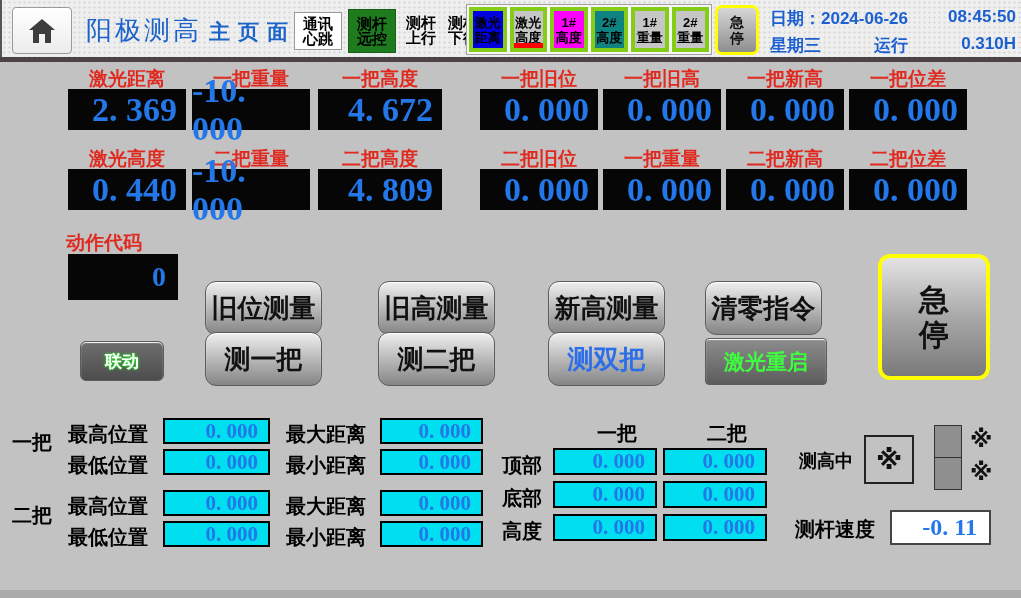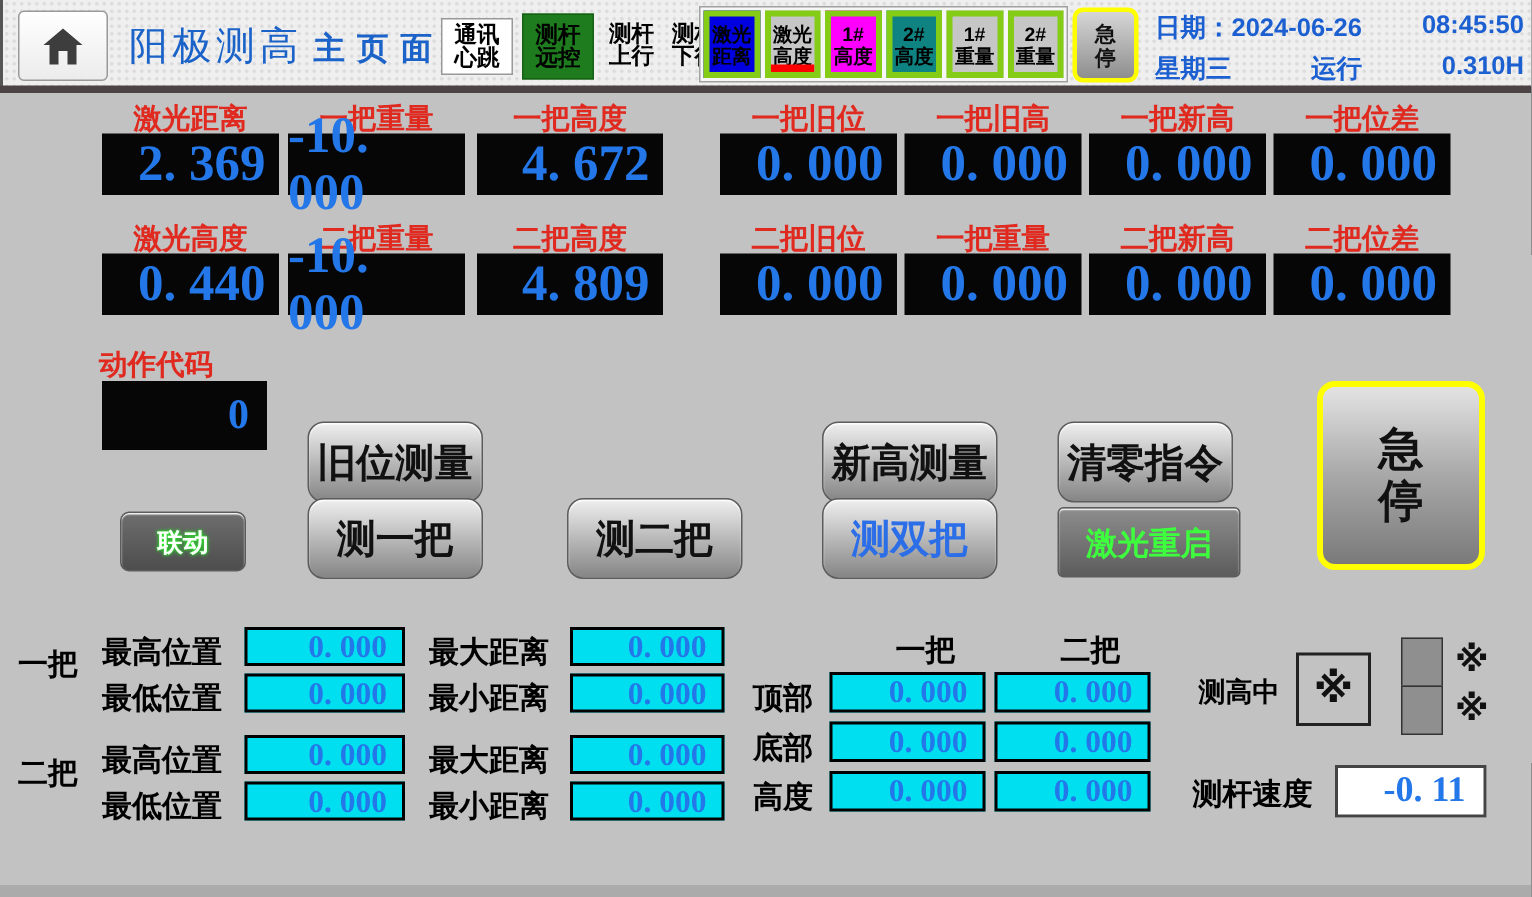--- a/index.html
+++ b/index.html
@@ -297,20 +297,21 @@
   </div>
   <div class="ro r2 c7">
     <div class="ro-label">二把位差</div>
     <div class="ro-box">0. 000</div>
   </div>
 
   <div class="ac-label">动作代码</div>
   <div class="ac-box">0</div>
 
   <div class="btn row1 b1">旧位测量</div>
+  <div class="btn row1 b2">旧高测量</div>
   <div class="btn row1 b3">新高测量</div>
   <div class="btn row1 b4">清零指令</div>
 
   <div class="btn btn-linkage">联动</div>
   <div class="btn row2 b1">测一把</div>
   <div class="btn row2 b2">测二把</div>
   <div class="btn row2 b3 btn-both">测双把</div>
   <div class="btn btn-reboot">激光重启</div>
 
   <div class="btn-estop">

